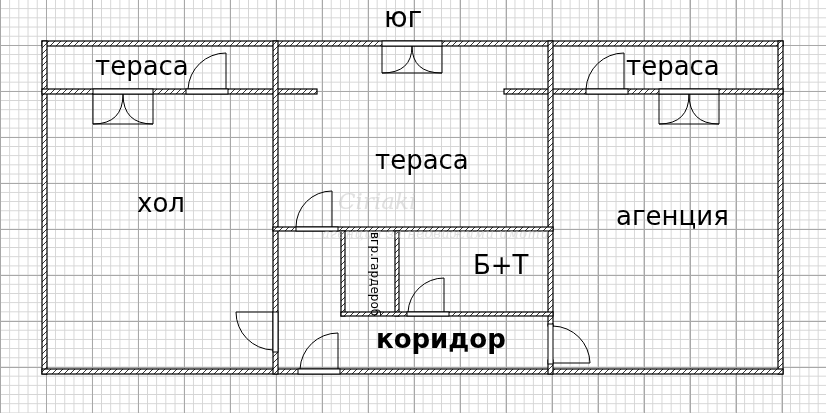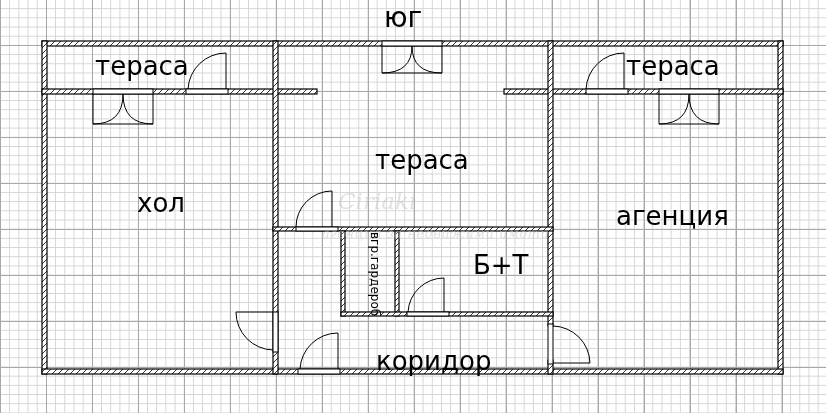--- a/index.html
+++ b/index.html
@@ -113,14 +113,14 @@
 <div class="watermark" style="left:338px; top:188px; font-size:23px;">Ciriaki</div>
 <div class="watermark" style="left:322px; top:226px; font-size:13px; letter-spacing:0.5px;">агенция за недвижими имоти</div>
 
 <div class="label lbl-big" style="left:384px; top:4px; font-size:28px;">юг</div>
 <div class="label lbl-big" style="left:95px; top:53px;">тераса</div>
 <div class="label lbl-big" style="left:626px; top:53px;">тераса</div>
 <div class="label lbl-big" style="left:375px; top:147px;">тераса</div>
 <div class="label lbl-big" style="left:137px; top:190px;">хол</div>
 <div class="label lbl-big" style="left:616px; top:203px;">агенция</div>
 <div class="label lbl-big" style="left:441px; top:252px;margin-left:32px;">Б+Т</div>
-<div class="label lbl-big" style="left:376px; top:348px;">коридор</div>
+<div class="label lbl-big" style="left:376px; top:326px;font-weight:bold;">коридор</div>
 <div class="label lbl-vert" style="left:381px; top:232px;">вгр.гардероб</div>
 
 </body></html>

